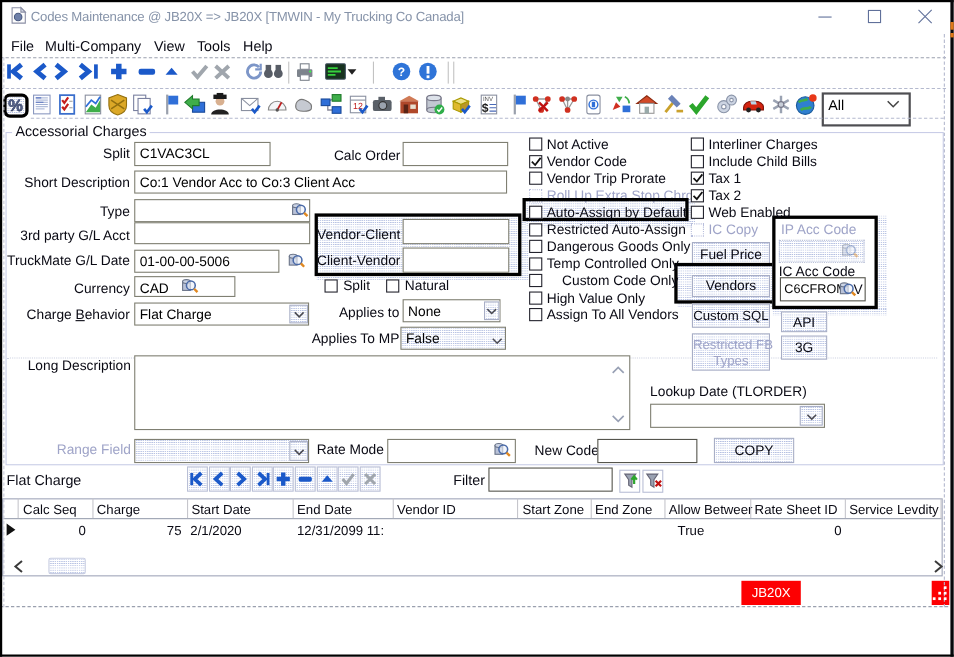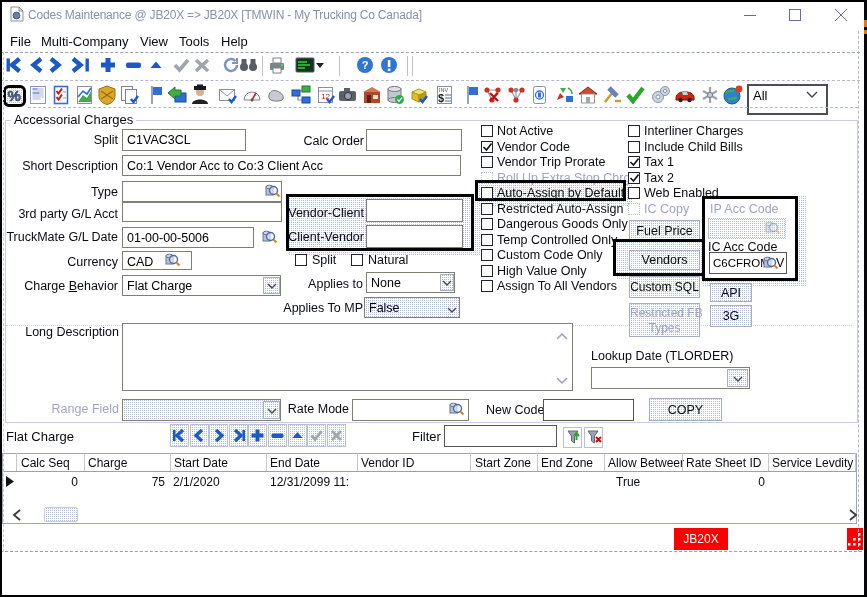--- a/index.html
+++ b/index.html
@@ -70,21 +70,21 @@
 <div class="lbl rl" style="right:749px;top:186px">Type</div>
 <div class="inp" style="left:122px;top:181px;width:160px;height:21px"></div>
 
 <div class="lbl rl" style="right:749px;top:208px">3rd party G/L Acct</div>
 <div class="inp" style="left:122px;top:202px;width:160px;height:20px"></div>
 
 <div class="lbl rl" style="right:749px;top:231px">TruckMate G/L Date</div>
 <div class="inp" style="left:122px;top:227px;width:132px;height:21px">01-00-00-5006</div>
 
 <div class="lbl rl" style="right:749px;top:256px">Currency</div>
-<div class="inp" style="left:122px;top:251px;width:70px;height:19px">CAD</div>
+<div class="inp" style="left:122px;top:251px;width:92px;height:19px">CAD</div>
 
 <div class="lbl rl" style="right:749px;top:280px">Charge <u>B</u>ehavior</div>
 <div class="inp" style="left:122px;top:275px;width:159px;height:21px">Flat Charge</div>
 
 <div class="ab pat" style="left:288px;top:196px;width:193px;height:59px"></div>
 <div class="blk" style="left:286px;top:194px;width:188px;height:57px"></div>
 <div class="lbl rl" style="right:503px;top:207px">Vendor-Client</div>
 <div class="inp" style="left:366px;top:199px;width:97px;height:23px"></div>
 <div class="lbl rl" style="right:503px;top:231px">Client-Vendor</div>
 <div class="inp" style="left:366px;top:225px;width:97px;height:23px"></div>
@@ -243,21 +243,21 @@
     <div class="lbl" style="left:497px;top:172px;color:#9fa4c8;">Roll Up Extra Stop Chrgs</div>
     <div class="cb" style="left:481px;top:187px;z-index:3"></div>
     <div class="lbl" style="left:497px;top:187px;;z-index:3">Auto-Assign by Default</div>
     <div class="cb" style="left:481px;top:203px"></div>
     <div class="lbl" style="left:497px;top:203px;">Restricted Auto-Assign</div>
     <div class="cb" style="left:481px;top:218px"></div>
     <div class="lbl" style="left:497px;top:218px;">Dangerous Goods Only</div>
     <div class="cb" style="left:481px;top:234px"></div>
     <div class="lbl" style="left:497px;top:234px;">Temp Controlled Only</div>
     <div class="cb" style="left:481px;top:249px"></div>
-    <div class="lbl" style="left:497px;top:249px;">Custom Code Only</div>
+    <div class="lbl" style="left:511px;top:249px;">Custom Code Only</div>
     <div class="cb" style="left:481px;top:265px"></div>
     <div class="lbl" style="left:497px;top:265px;">High Value Only</div>
     <div class="cb" style="left:481px;top:280px"></div>
     <div class="lbl" style="left:497px;top:280px;">Assign To All Vendors</div>
     <div class="cb" style="left:628px;top:125px"></div>
     <div class="lbl" style="left:644px;top:125px;">Interliner Charges</div>
     <div class="cb" style="left:628px;top:141px"></div>
     <div class="lbl" style="left:644px;top:141px;">Include Child Bills</div>
     <div class="cb" style="left:628px;top:156px"></div>
     <svg class="ab" style="left:629px;top:156px" width="11" height="11" fill="none" stroke="#111" stroke-width="1.6">

